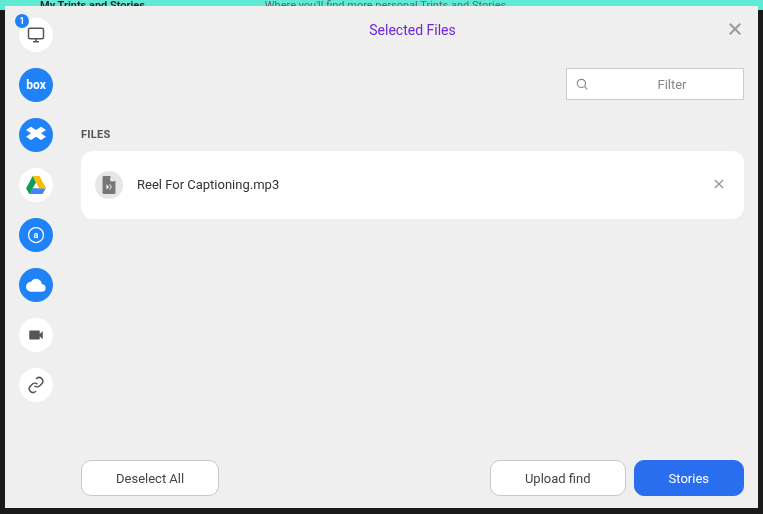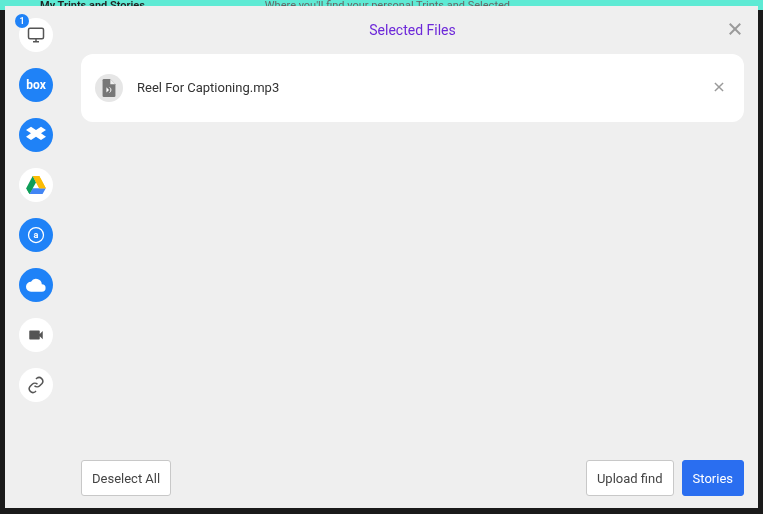--- a/index.html
+++ b/index.html
@@ -39,32 +39,32 @@
 
   .file-list { padding: 0 14px; }
   .file-row { background:#fff; height:68px; display:flex; align-items:center; padding:0 14px; border-radius:12px; }
   .file-icon { width:28px; height:28px; border-radius:50%; background:#e6e6e6; display:flex; align-items:center; justify-content:center; margin-right:14px; }
   .file-meta { flex:1; display:flex; flex-direction:column; justify-content:center; }
   .file-name { font-size:13px; color:#333; line-height:1.3; }
   .file-size { font-size:11px; color:#888; line-height:1.3; }
   .file-remove { cursor:pointer; color:#9a9a9a; padding:4px;}
 
   .footer { position:absolute; bottom:0; left:0; right:0; height:60px; display:flex; align-items:center; padding:0 14px; }
-  .btn { height:36px; padding:0 10px; font-size:13px; border-radius:3px; cursor:pointer; display:flex; align-items:center; justify-content:center; }
+  .btn { height:36px; padding:0 34px; font-size:13px; border-radius:10px; cursor:pointer; display:flex; align-items:center; justify-content:center; }
   .btn-secondary { background:#fff; border:1px solid #c8c8c8; color:#444; }
   .btn-primary { background:#2a6ef0; border:1px solid #2a6ef0; color:#fff; }
   .spacer { flex:1; }
   .footer .gap { width:8px; }
 </style>
 </head>
 <body>
 
 <div class="bg-strip">
   <span class="title">My Trints and Stories</span>
-  <span class="subtitle">Where you'll find your personal Trints and Selected</span>
+  <span class="subtitle">Where you'll find more personal Trints and Stories</span>
 </div>
 
 <div class="modal">
 
   <div class="sidebar">
     <div class="src-btn src-device">
       <span class="src-badge">1</span>
       <svg width="18" height="18" viewBox="0 0 24 24" fill="none" stroke="#555" stroke-width="2">
           <rect x="2" y="3" width="20" height="14" rx="2"></rect>
           <line x1="8" y1="21" x2="16" y2="21"></line>
@@ -117,21 +117,31 @@
     <div class="header">
       <span class="header-title">Selected Files</span>
       <span class="close-modal">
         <svg width="18" height="18" viewBox="0 0 24 24" fill="none" stroke="currentColor" stroke-width="2.5">
             <line x1="5" y1="5" x2="19" y2="19"></line>
             <line x1="19" y1="5" x2="5" y2="19"></line>
           </svg>
       </span>
     </div>
 
+    <div class="filter-row">
+      <div class="filter-box">
+        <svg width="14" height="14" viewBox="0 0 24 24" fill="none" stroke="#888" stroke-width="2">
+            <circle cx="11" cy="11" r="7"></circle>
+            <line x1="21" y1="21" x2="16.65" y2="16.65"></line>
+          </svg>
+        <input class="filter-input" placeholder="Filter" style="">
+      </div>
+    </div>
 
+    <div class="section-label">FILES</div>
 
     <div class="file-list">
       <div class="file-row">
         <div class="file-icon">
           <svg width="16" height="18" viewBox="0 0 24 28" fill="#777">
               <path d="M14 0H4a2 2 0 00-2 2v24a2 2 0 002 2h16a2 2 0 002-2V8z"></path>
               <path fill="#efefef" d="M14 0v8h8z"></path>
               <path fill="#fff" d="M11 12v6a2 2 0 11-2-2 2 2 0 011 .3V12l5-1v5a2 2 0 11-2-2 2 2 0 011 .3V10z" opacity="0"></path>
               <path fill="#fff" d="M9 14l4 4-4 4zm3-2a4 4 0 010 8z" opacity="0"></path>
               <g fill="#fff">

